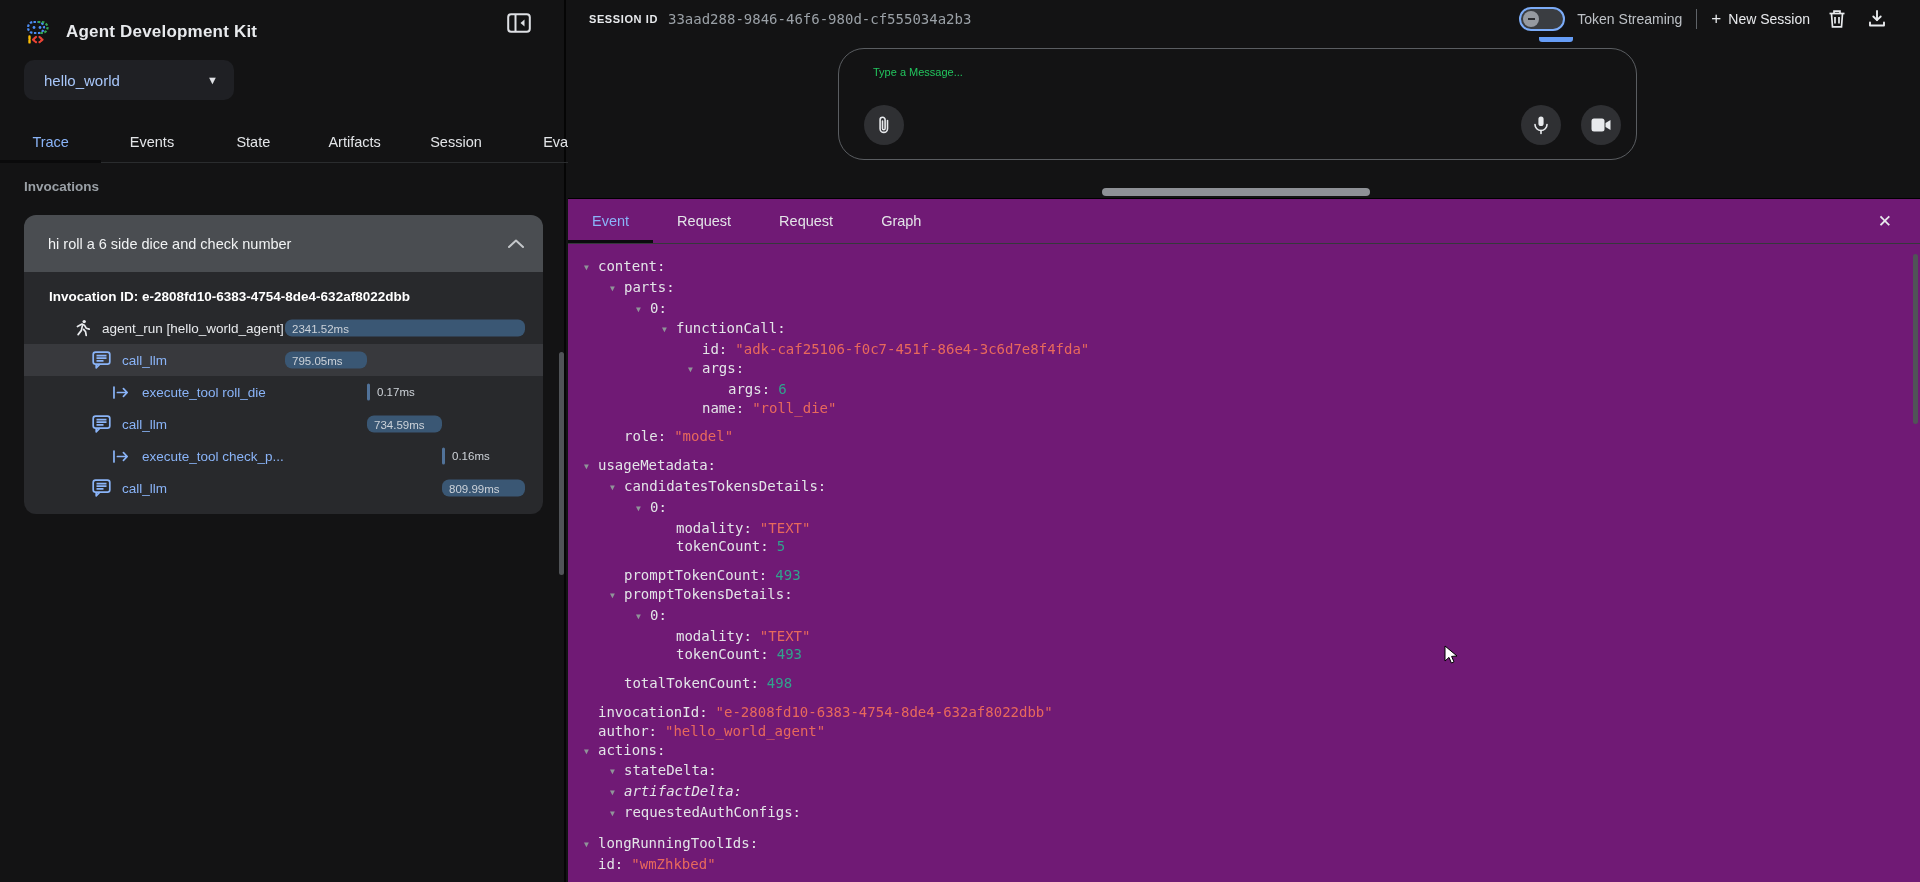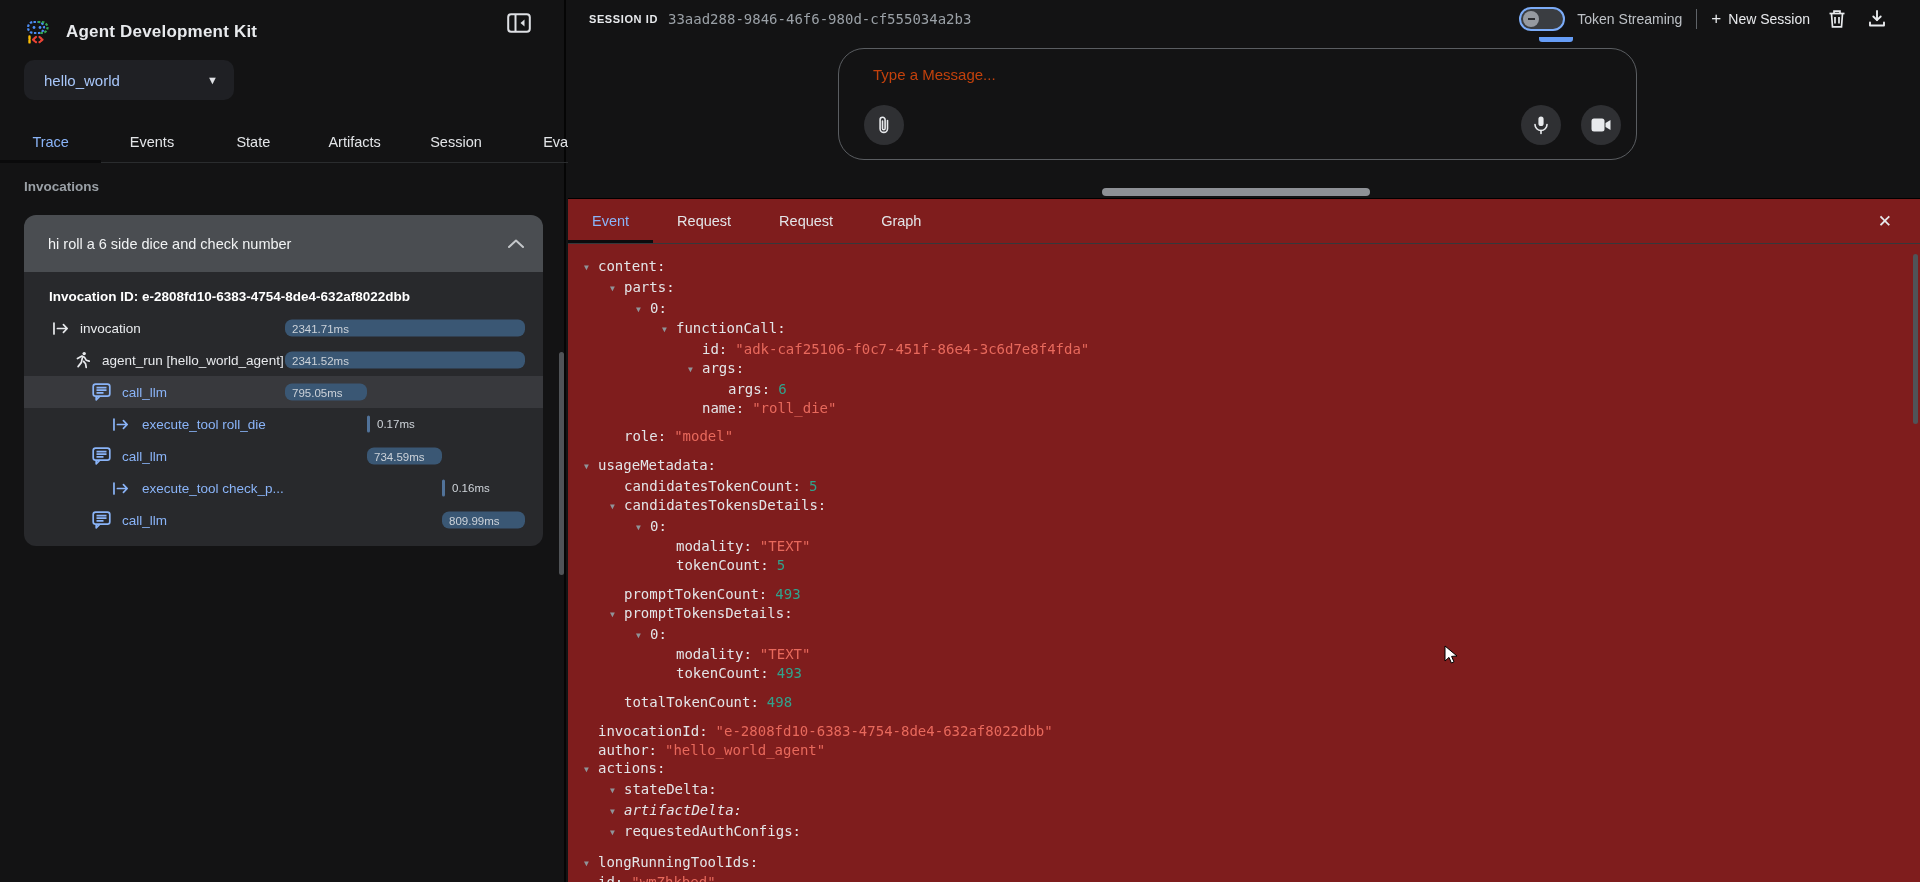--- a/index.html
+++ b/index.html
@@ -69,30 +69,30 @@
   .new-session .plus { font-size:17px; font-weight:400; }
   .icon-btn { width:26px; height:26px; display:flex; align-items:center; justify-content:center;
     color:#e8eaed; cursor:pointer; }
 
   
   .chat { position:absolute; left:0; top:37px; width:100%; height:161px; }
   .blue-sliver { position:absolute; left:971px; top:0; width:34px; height:5px;
     background:#669df6; border-radius:0 0 3px 3px; }
   .compose { position:absolute; left:270px; top:11px; width:799px; height:112px;
     border:1px solid #5a5d61; border-radius:26px; }
-  .compose .ph { position:absolute; left:34px; top:17px; font-size:15px; color:#c2410c; }
+  .compose .ph { position:absolute; left:34px; top:17px; font-size:11px; color:#22c55e; }
   .circle-btn { position:absolute; width:40px; height:40px; border-radius:50%;
     background:#2f3033; display:flex; align-items:center; justify-content:center;
     color:#e8eaed; cursor:pointer; }
   .drag-handle { position:absolute; left:534px; top:151px; width:268px; height:8px;
     background:#8e9196; border-radius:4px; cursor:row-resize; }
 
   
   .detail { position:absolute; left:0; top:198px; width:100%; height:684px;
-    background:#7f1d1d; border-top:1px solid #000; }
+    background:#701a75; border-top:1px solid #000; }
   .detail-tabs { position:relative; height:45px; display:flex; align-items:center;
     border-bottom:1px solid #35383b; }
   .d-tab { height:100%; display:flex; align-items:center; justify-content:center;
     padding:0 24px; font-size:14.5px; color:#e3e5e8; position:relative; cursor:pointer; }
   .d-tab.active { color:#8ab4f8; }
   .d-tab.active::after { content:""; position:absolute; left:0; right:0; bottom:0;
     height:3px; background:#0b0b0d; }
   .close-x { position:absolute; right:28px; top:0; height:100%; display:flex;
     align-items:center; font-size:17px; color:#e8eaed; cursor:pointer; }
   .json-view { padding:13px 16px 0 16px; font-family:"DejaVu Sans Mono", monospace;
@@ -155,30 +155,20 @@
     <div class="inv-card-header">
       <span class="t">hi roll a 6 side dice and check number</span>
       <svg width="18" height="11" viewBox="0 0 18 11" fill="none">
         <path d="M2 9l7-6.5L16 9" stroke="#c4c7ca" stroke-width="2" stroke-linecap="round" stroke-linejoin="round"></path>
       </svg>
     </div>
     <div class="inv-card-body">
       <div class="inv-id">Invocation ID: e-2808fd10-6383-4754-8de4-632af8022dbb</div>
       <div id="span-rows">
           <div class="span-row">
-            <span class="span-icon white" style="left: 28px;">
-              <svg width="18" height="15" viewBox="0 0 20 16" fill="none" stroke="currentColor" stroke-width="1.9" stroke-linecap="round" stroke-linejoin="round">
-                <path d="M2.2 2v12"></path>
-                <path d="M6 8h10.5M12.7 3.8L16.9 8l-4.2 4.2"></path>
-              </svg>
-            </span>
-            <span class="span-label white" style="left: 56px;">invocation</span>
-            <div class="bar" style="left: 261px; width: 240px;">2341.71ms</div>
-          </div>
-          <div class="span-row">
             <span class="span-icon white" style="left: 49px;">
               <svg width="17" height="18" viewBox="0 0 17 18" fill="none" stroke="currentColor" stroke-width="1.7" stroke-linecap="round" stroke-linejoin="round">
                 <circle cx="11.2" cy="2.6" r="1.7" fill="currentColor" stroke="none"></circle>
                 <path d="M4.5 7.5l4.5-2.4 2.7 1.5 1.5 2.6 3 .9"></path>
                 <path d="M9.3 6.8l-.9 4.6-3.3 4.2"></path>
                 <path d="M10.6 10.4l2 2.4.6 3.6"></path>
               </svg>
             </span>
             <span class="span-label white" style="left: 78px;">agent_run [hello_world_agent]</span>
             <div class="bar" style="left: 261px; width: 240px;">2341.52ms</div>
@@ -318,21 +308,20 @@
         <div class="jline" style="padding-left: 0px;"><span class="jarrow">▼</span><span class="jkey">content:</span></div>
         <div class="jline" style="padding-left: 26px;"><span class="jarrow">▼</span><span class="jkey">parts:</span></div>
         <div class="jline" style="padding-left: 52px;"><span class="jarrow">▼</span><span class="jkey">0:</span></div>
         <div class="jline" style="padding-left: 78px;"><span class="jarrow">▼</span><span class="jkey">functionCall:</span></div>
         <div class="jline" style="padding-left: 104px;"><span class="jspacer"></span><span class="jkey">id:</span><span class="jval string">"adk-caf25106-f0c7-451f-86e4-3c6d7e8f4fda"</span></div>
         <div class="jline" style="padding-left: 104px;"><span class="jarrow">▼</span><span class="jkey">args:</span></div>
         <div class="jline" style="padding-left: 130px;"><span class="jspacer"></span><span class="jkey">args:</span><span class="jval number">6</span></div>
         <div class="jline" style="padding-left: 104px;"><span class="jspacer"></span><span class="jkey">name:</span><span class="jval string">"roll_die"</span></div>
         <div class="jline gap" style="padding-left: 26px;"><span class="jspacer"></span><span class="jkey">role:</span><span class="jval string">"model"</span></div>
         <div class="jline gap" style="padding-left: 0px;"><span class="jarrow">▼</span><span class="jkey">usageMetadata:</span></div>
-        <div class="jline" style="padding-left: 26px;"><span class="jspacer"></span><span class="jkey">candidatesTokenCount:</span><span class="jval number">5</span></div>
         <div class="jline" style="padding-left: 26px;"><span class="jarrow">▼</span><span class="jkey">candidatesTokensDetails:</span></div>
         <div class="jline" style="padding-left: 52px;"><span class="jarrow">▼</span><span class="jkey">0:</span></div>
         <div class="jline" style="padding-left: 78px;"><span class="jspacer"></span><span class="jkey">modality:</span><span class="jval string">"TEXT"</span></div>
         <div class="jline" style="padding-left: 78px;"><span class="jspacer"></span><span class="jkey">tokenCount:</span><span class="jval number">5</span></div>
         <div class="jline gap" style="padding-left: 26px;"><span class="jspacer"></span><span class="jkey">promptTokenCount:</span><span class="jval number">493</span></div>
         <div class="jline" style="padding-left: 26px;"><span class="jarrow">▼</span><span class="jkey">promptTokensDetails:</span></div>
         <div class="jline" style="padding-left: 52px;"><span class="jarrow">▼</span><span class="jkey">0:</span></div>
         <div class="jline" style="padding-left: 78px;"><span class="jspacer"></span><span class="jkey">modality:</span><span class="jval string">"TEXT"</span></div>
         <div class="jline" style="padding-left: 78px;"><span class="jspacer"></span><span class="jkey">tokenCount:</span><span class="jval number">493</span></div>
         <div class="jline gap" style="padding-left: 26px;"><span class="jspacer"></span><span class="jkey">totalTokenCount:</span><span class="jval number">498</span></div>

